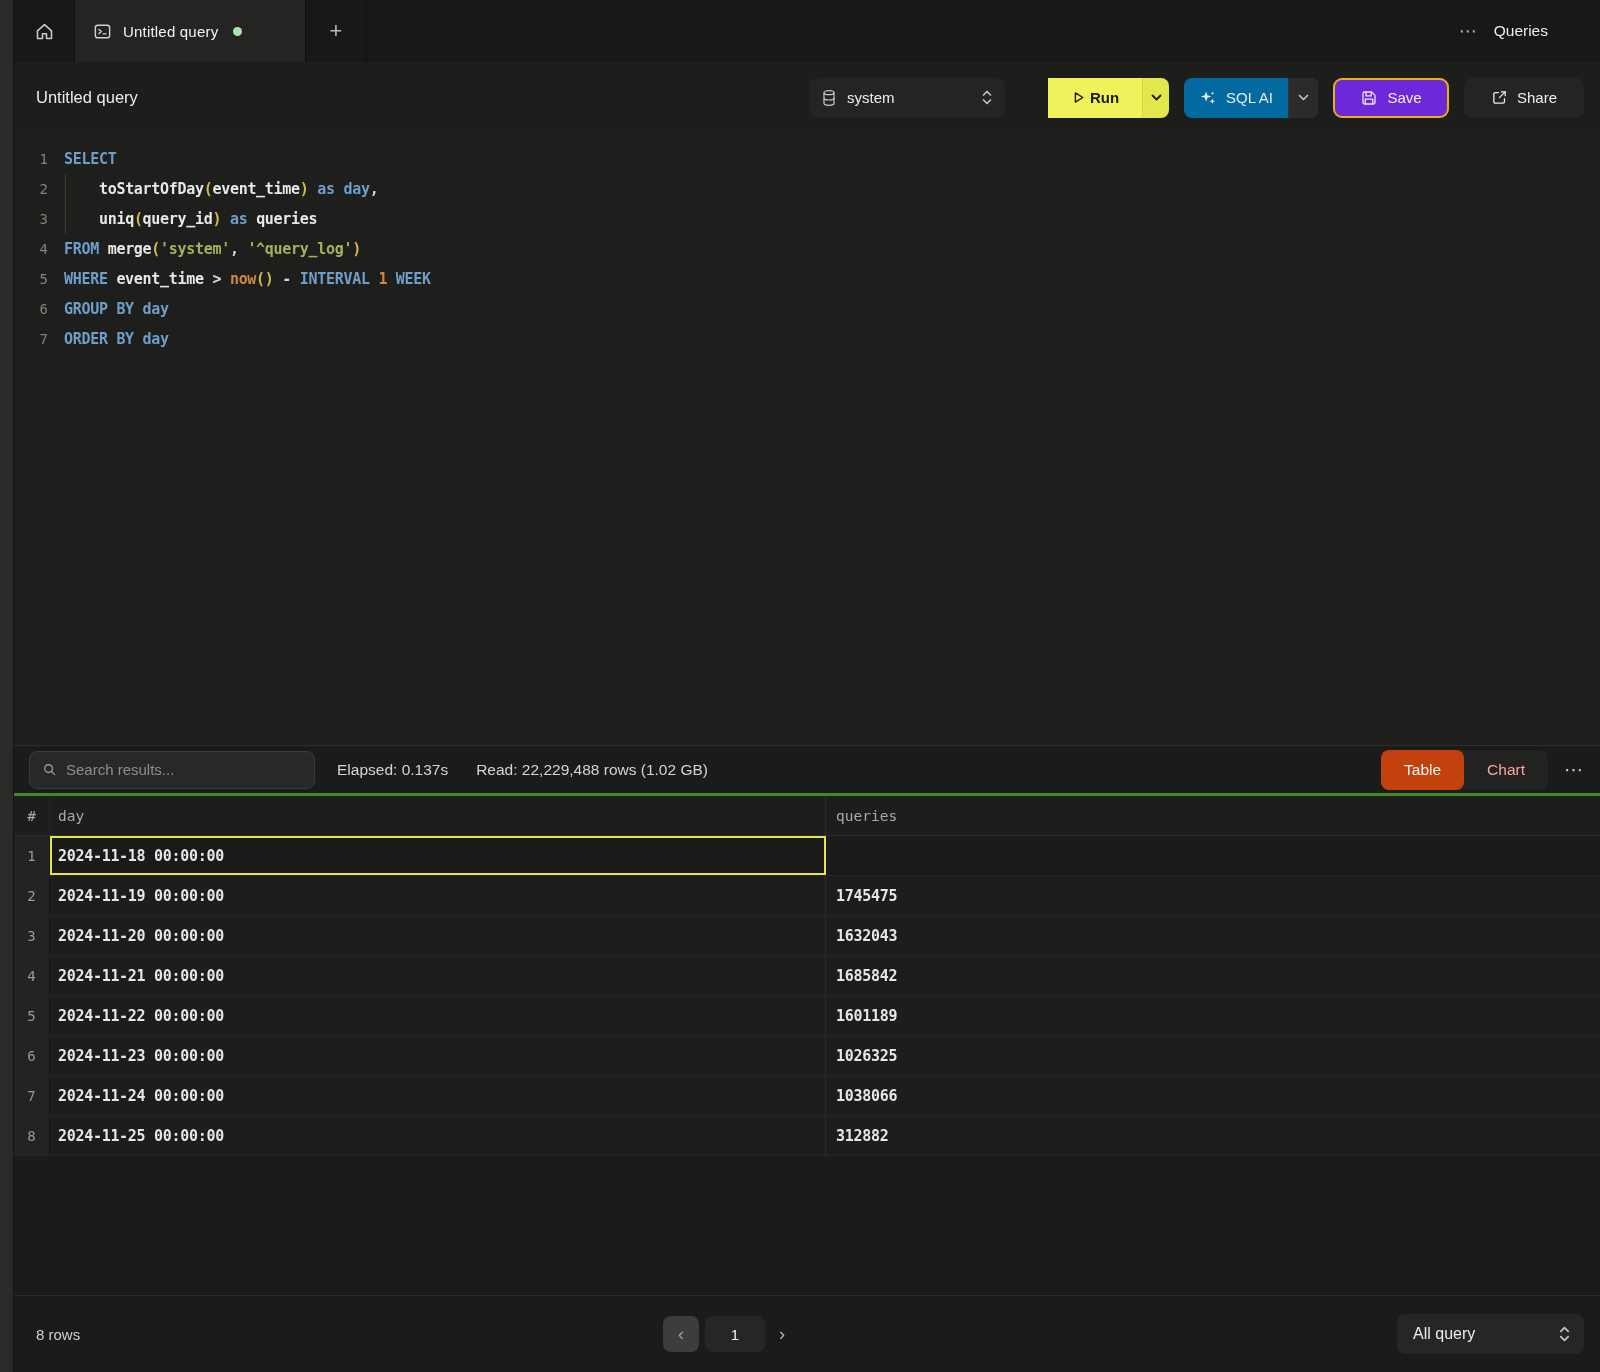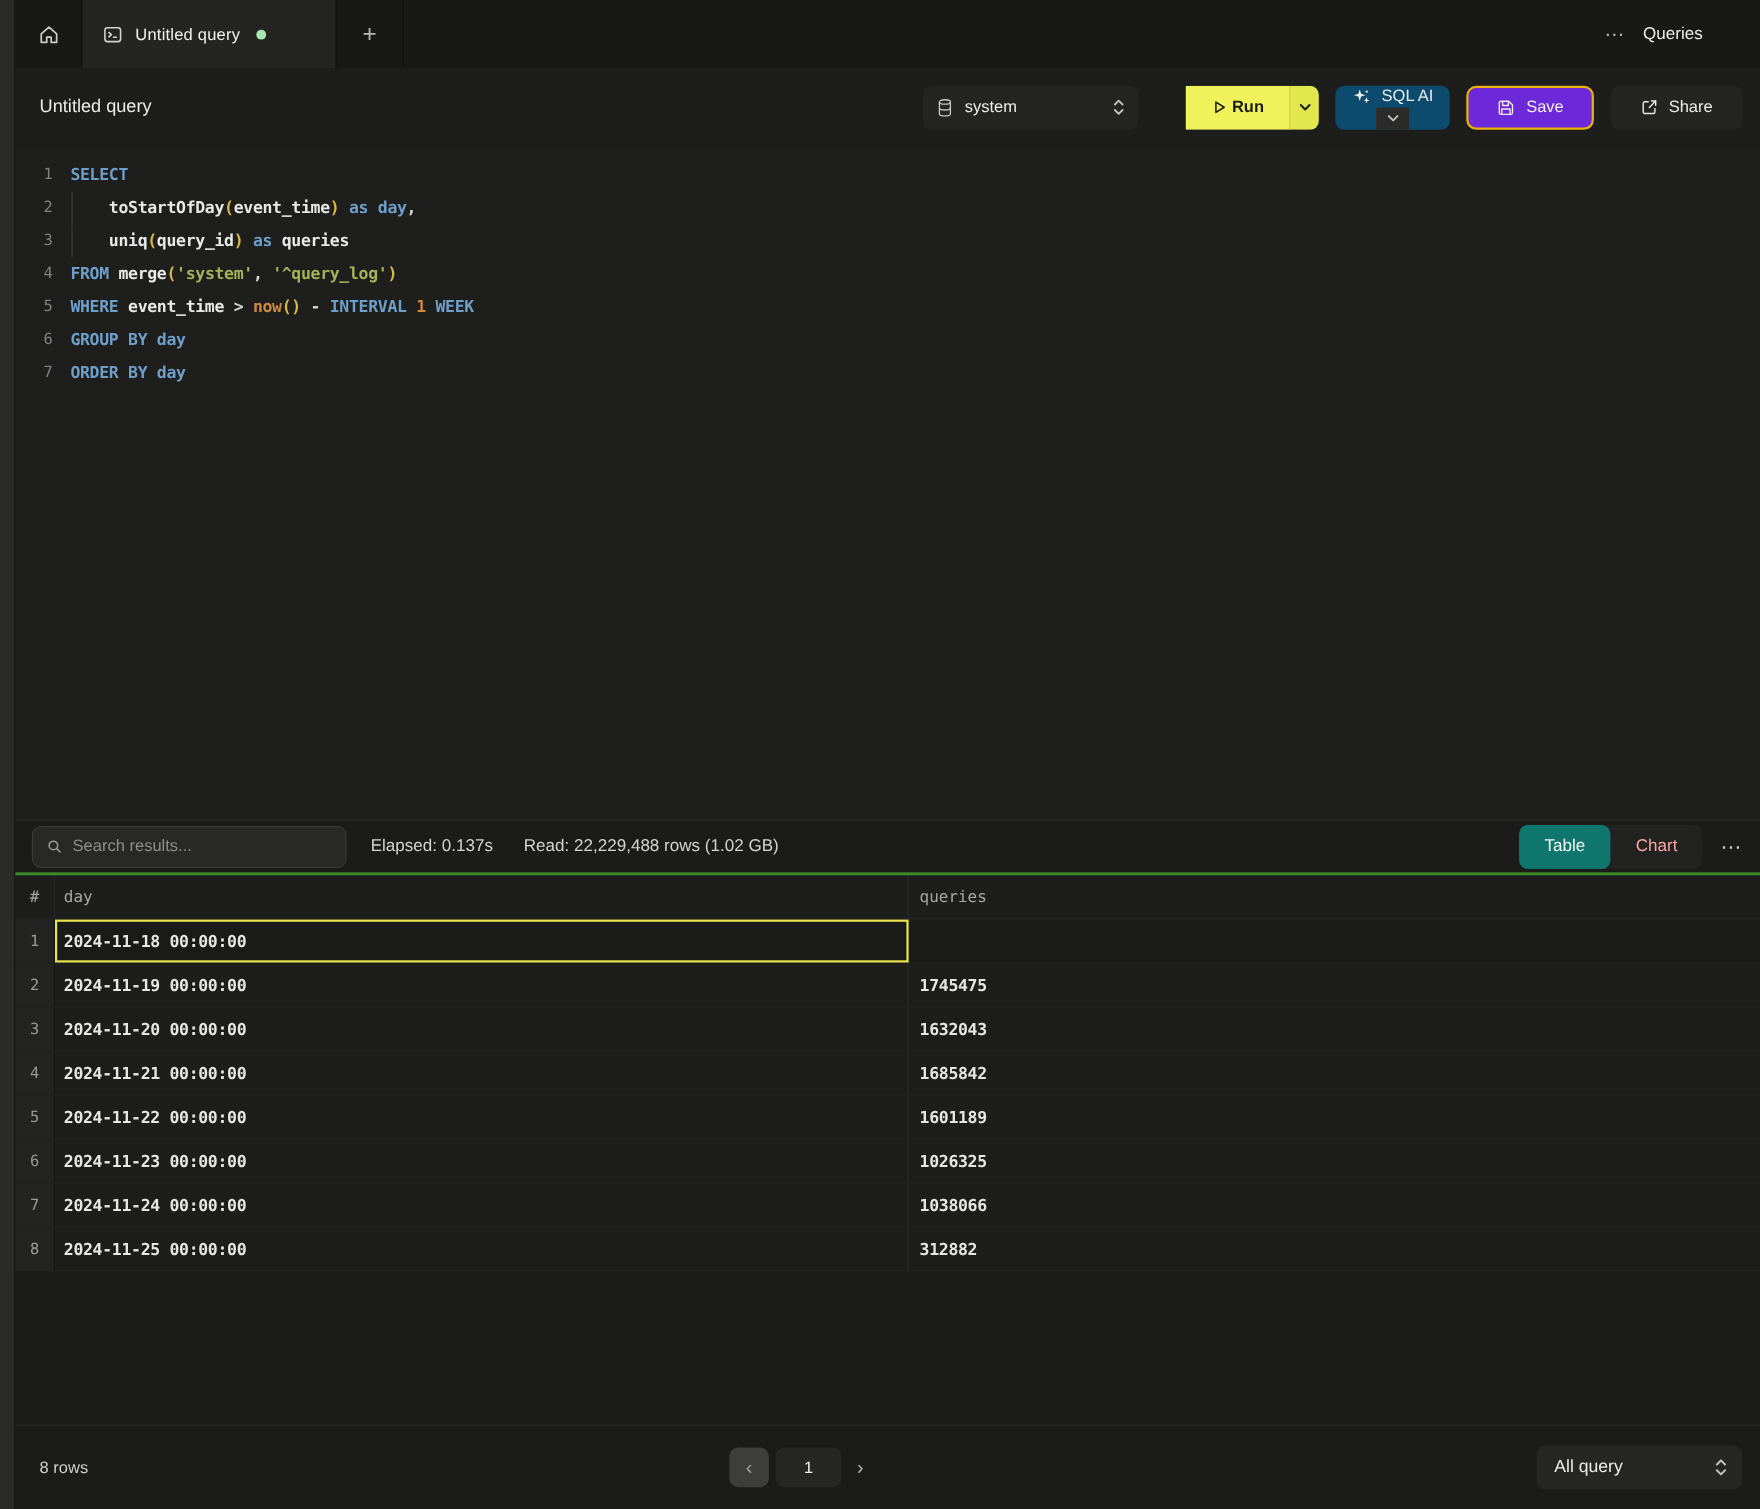--- a/index.html
+++ b/index.html
@@ -22,21 +22,21 @@
   
   .qheader { height:71px; flex:none; background:#1d1d1b; display:flex; align-items:center; padding:0 16px 0 22px; }
   .qtitle { font-size:16.5px; color:#ececea; }
   .actions { margin-left:auto; display:flex; align-items:center; gap:15px; }
   .btn { height:40px; border-radius:8px; display:flex; align-items:center; font-size:15px; cursor:pointer; }
   .db-select { width:196px; background:#242422; padding:0 12px; gap:10px; color:#ececea; }
   .db-select .updown { margin-left:auto; }
   .run-split { overflow:hidden; border-radius:8px; }
   .run-main { height:40px; width:94px; background:#eff25b; color:#1c1c0a; display:flex; align-items:center; justify-content:center; gap:4px; font-size:15px; font-weight:600;margin-left:28px; }
   .run-caret { height:40px; width:27px; background:#e3e74e; border-left:1px solid #d4d846; display:flex; align-items:center; justify-content:center; }
-  .sqlai-split { background:#0c4a6e; overflow:hidden;flex-direction:column; }
+  .sqlai-split { background:#0369a1; overflow:hidden; }
   .sqlai-main { height:40px; display:flex; align-items:center; gap:9px; padding:0 15px; color:#ececea; }
   .sqlai-caret { height:40px; width:30px; background:#2b2b29; border-left:1px solid #343432; display:flex; align-items:center; justify-content:center; }
   .save-btn { width:116px; justify-content:center; gap:9px; border:2px solid #eab308; border-radius:9px; background:#6d28d9; color:#f0f0ee; }
   .share-btn { width:120px; justify-content:center; gap:9px; background:#242422; color:#ececea; }
 
   
   .editor { flex:none; height:612px; background:#1e1e1c; padding-top:11px; font-family:"DejaVu Sans Mono", monospace; font-size:15px; overflow:hidden; }
   .code-line { height:30px; display:flex; align-items:center; position:relative; }
   .code-line .ln { width:34px; flex:none; text-align:right; color:#82827f; font-size:14px; font-weight:400; }
   .code-line .code-text { margin-left:16px; white-space:pre; font-weight:700; letter-spacing:-0.3px; }
@@ -47,21 +47,21 @@
   
   .results-toolbar { height:48px; flex:none; background:#1b1b19; border-top:1px solid #2c2c2a; display:flex; align-items:center; padding:0 16px 0 15px; }
   .search-box { width:286px; height:38px; background:#282826; border:1px solid #3a3a38; border-radius:8px; display:flex; align-items:center; gap:9px; padding:0 12px; }
   .search-box input { background:transparent; border:none; outline:none; color:#e4e4e2; font-size:15px; width:100%; font-family:"Liberation Sans", sans-serif; }
   .search-box input::placeholder { color:#8e8e8c; }
   .stat { font-size:15.5px; color:#d4d4d2; white-space:nowrap; }
   .stat-elapsed { margin-left:22px; }
   .stat-read { margin-left:28px; }
   .view-toggle { margin-left:auto; display:flex; align-items:center; background:#222220; border-radius:8px; }
   .view-btn { height:40px; padding:0 23px; display:flex; align-items:center; border-radius:8px; font-size:15.5px; color:#fca5a5; cursor:pointer; }
-  .view-btn.active { background:#0f766e; color:#f4f4f2; }
+  .view-btn.active { background:#c2410c; color:#f4f4f2; }
   .results-more { margin-left:16px; color:#c8c8c6; font-size:19px; letter-spacing:1px; cursor:pointer; }
 
   .green-line { height:3px; flex:none; background:#3e8a2b; }
 
   
   .rtable { flex:none; font-family:"DejaVu Sans Mono", monospace; font-size:15px; }
   .thead { height:40px; display:flex; background:#1d1d1b; border-bottom:1px solid #2b2b29; color:#a8a8a6; font-size:14.5px; }
   .thead .h-num { width:36px; flex:none; display:flex; align-items:center; justify-content:center; border-right:1px solid #262624; }
   .thead .h-day { width:776px; flex:none; display:flex; align-items:center; padding-left:8px; border-right:1px solid #2b2b29; }
   .thead .h-queries { flex:1; display:flex; align-items:center; padding-left:10px; }

